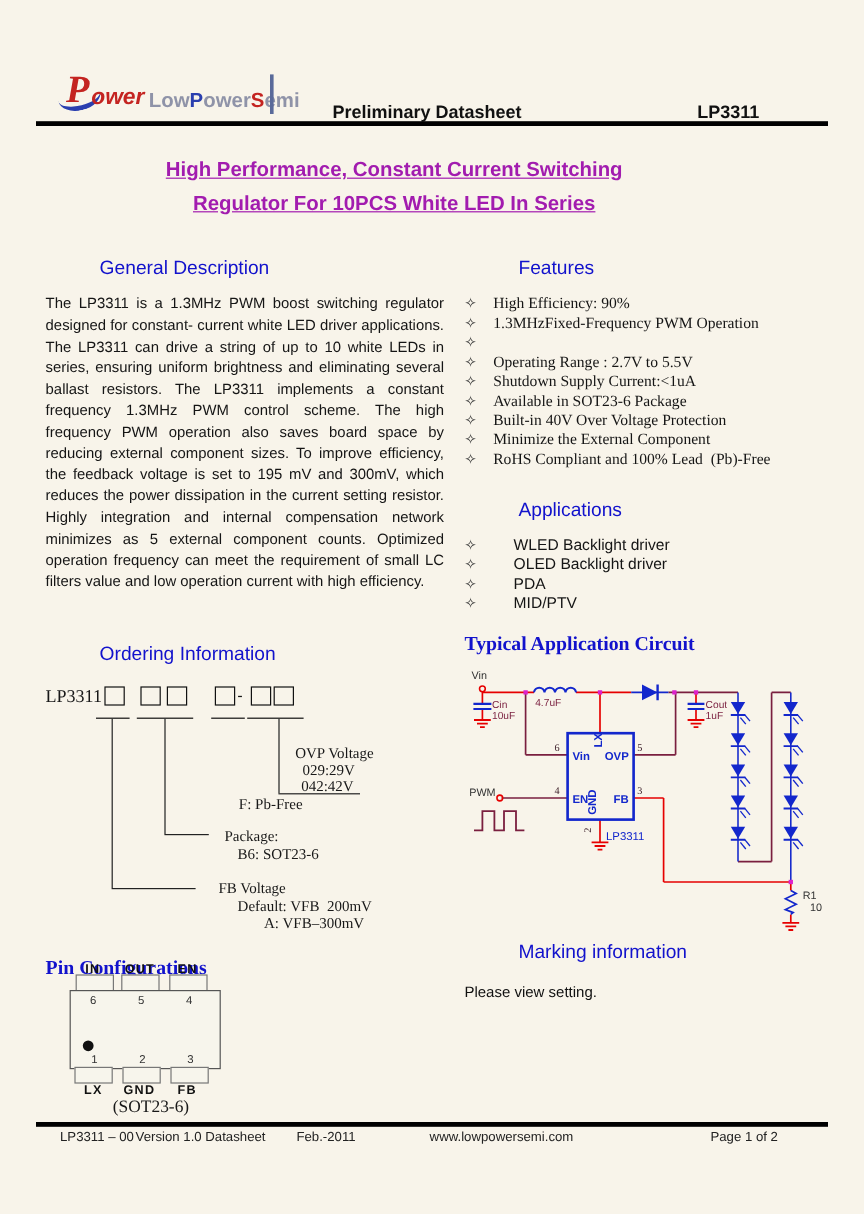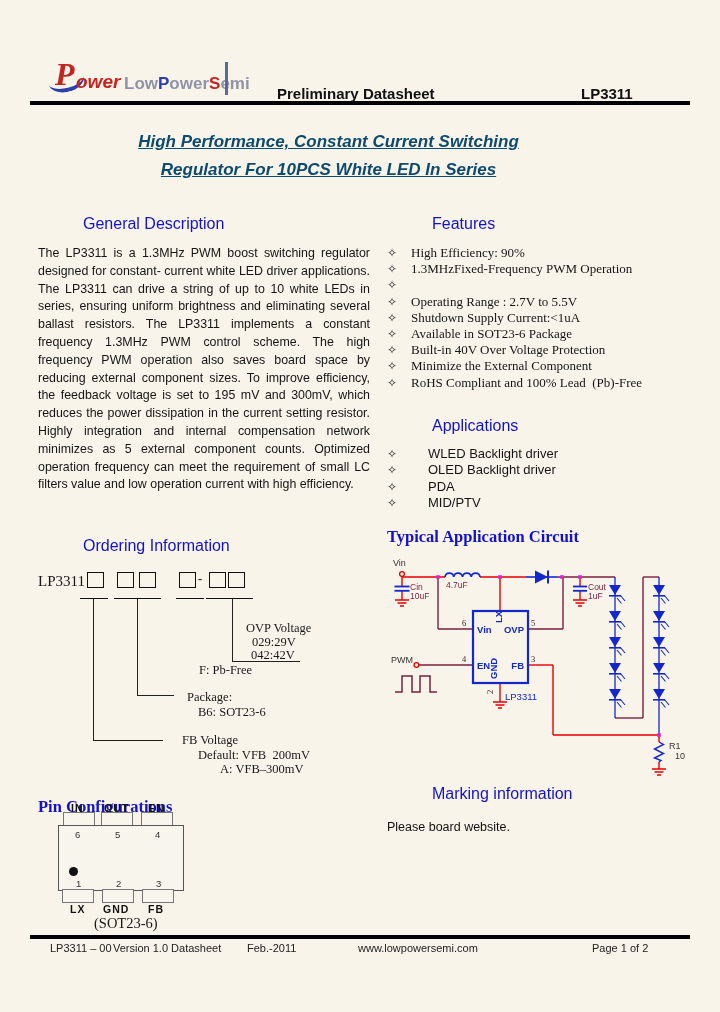--- a/index.html
+++ b/index.html
@@ -14,21 +14,21 @@
   .hdr-part{left:581px;top:85px;font-size:15px;font-weight:bold;}
   .logo-swoosh{left:48px;top:68px;width:36px;height:20px;border-bottom:4px solid #2b3faf;
                border-radius:50%;transform:rotate(-14deg);}
   .logo-p{left:55px;top:56px;font-family:"Liberation Serif",serif;font-style:italic;
           font-weight:bold;font-size:32px;color:#c42421;}
   .logo-ower{left:76px;top:71px;font-weight:bold;font-style:italic;font-size:19px;color:#c42421;}
   .logo-brand{left:124px;top:74px;font-weight:bold;font-size:17px;letter-spacing:0px;}
   .logo-bar{left:225px;top:62px;width:3px;height:33px;background:#5a6a9a;}
   
   .title-line{left:0;width:657px;text-align:center;font-weight:bold;font-size:17px;
-              color:#0c4a6e;text-decoration:underline;font-style:italic;}
+              color:#a21caf;text-decoration:underline;}
   
   .desc-body{left:38px;top:245px;width:332px;font-size:12.4px;line-height:17.8px;
              text-align:justify;color:#151515;}
   
   .feat-list{left:387px;top:245px;width:320px;font-family:"Liberation Serif",serif;
              font-size:13px;line-height:16.2px;color:#151515;}
   .app-list{left:387px;top:446px;width:320px;font-size:13px;line-height:16.3px;color:#151515;}
   .li{display:flex;}
   .bullet{width:24px;flex:0 0 24px;color:#333;font-size:12px;}
   .app-list .bullet{width:41px;flex:0 0 41px;}
@@ -300,21 +300,21 @@
   <div class="abs pin-num" style="left:156px;top:878px;">3</div>
   <div class="abs pkg-rect" style="left:62px;top:889px;width:30px;height:12px;"></div>
   <div class="abs pkg-rect" style="left:102px;top:889px;width:30px;height:12px;"></div>
   <div class="abs pkg-rect" style="left:142px;top:889px;width:30px;height:12px;"></div>
   <div class="abs pin-lab" style="left:70px;top:903px;">LX</div>
   <div class="abs pin-lab" style="left:103px;top:903px;">GND</div>
   <div class="abs pin-lab" style="left:148px;top:903px;">FB</div>
   <div class="abs oser" style="left:94px;top:915px;font-size:14.5px;">(SOT23-6)</div>
 
   <div class="abs hsans" style="left:387px;top:785px;">Marking information</div>
-  <div class="abs" style="left:387px;top:820px;font-size:12.5px;">Please board website.</div>
+  <div class="abs" style="left:387px;top:820px;font-size:12.5px;">Please view setting.</div>
 
   <div class="abs rule" style="left:30px;top:935px;width:660px;height:3.5px;"></div>
   <div class="abs foot" style="left:50px;">LP3311 – 00</div>
   <div class="abs foot" style="left:113px;">Version 1.0 Datasheet</div>
   <div class="abs foot" style="left:247px;">Feb.-2011</div>
   <div class="abs foot" style="left:358px;">www.lowpowersemi.com</div>
   <div class="abs foot" style="left:592px;">Page 1 of 2</div>
 
 </div>
 

